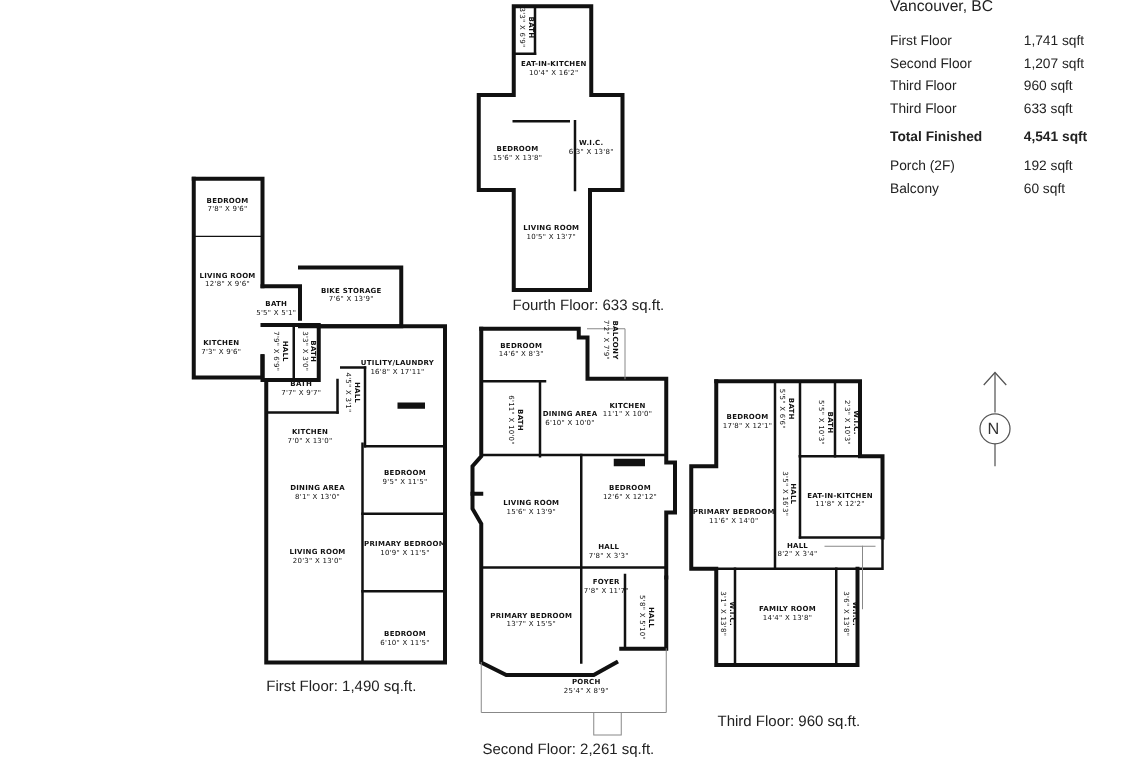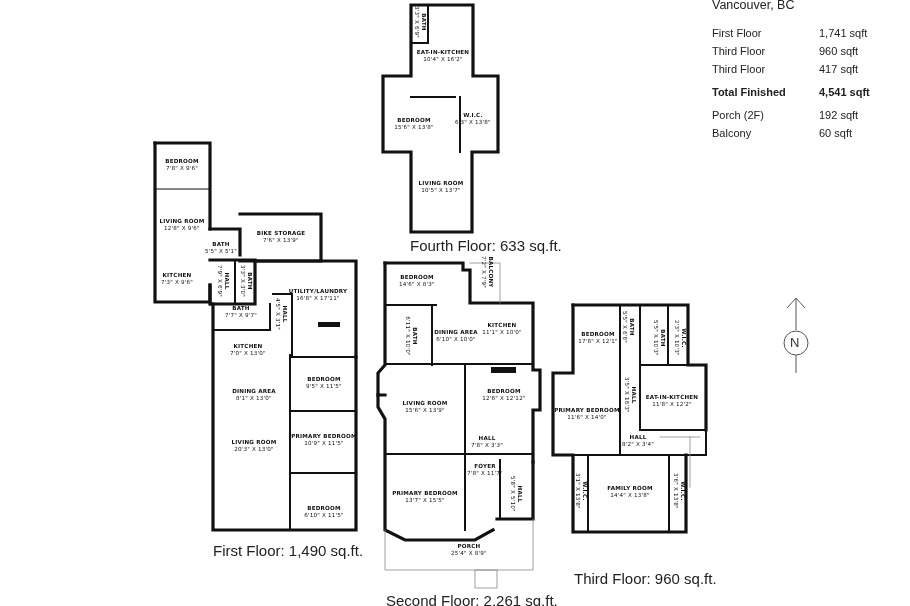--- a/index.html
+++ b/index.html
@@ -2,21 +2,21 @@
 <html><head>
 <meta charset="utf-8">
 <style>
   html, body { margin: 0; padding: 0; background: #ffffff; }
   body { width: 910px; height: 606px; position: relative; overflow: hidden; font-family: "Liberation Sans", sans-serif; color: #111; }
   .abs { position: absolute; }
   svg.plan { position: absolute; left: 0; top: 0; }
   .room-label { position: absolute; text-align: center; font-family: "DejaVu Sans", sans-serif; font-weight: bold; font-size: 5.6px; line-height: 7px; letter-spacing: 0.2px; color: #111; white-space: nowrap; transform: translate(-50%, -50%); }
   .room-label .dim { display: block; font-weight: normal; }
   .room-label.rot { transform: translate(-50%, -50%) rotate(90deg); }
-  .floor-caption { position: absolute; font-size: 15px; color: #222; white-space: nowrap; }
+  .floor-caption { position: absolute; font-size: 12px; color: #222; white-space: nowrap; }
   .summary { position: absolute; left: 712px; top: 0px; width: 190px; font-size: 11px; color: #222; }
   .summary .city { font-size: 12.5px; margin-bottom: 12px; line-height: 14px; margin-top: -2px; }
   .summary .row { display: flex; height: 18px; line-height: 18px; align-items: center; }
   .summary .row .k { width: 107px; }
   .summary .row.total { font-weight: bold; margin-top: 4px; margin-bottom: 4px; height: 20px; line-height: 20px; }
   .compass { position: absolute; left: 780px; top: 295px; width: 40px; height: 80px; }
 </style>
 </head>
 <body>
 
@@ -148,26 +148,30 @@
 <div class="room-label rot" style="left:679px;top:491px;"><span>W.I.C.</span><span class="dim">3'6" X 13'8"</span></div>
 <div class="floor-caption" style="left:574px;top:570px;">Third Floor: 960 sq.ft.</div>
 
 <div class="summary">
   <div class="city">Vancouver, BC</div>
   <div class="row">
       <span class="k">First Floor</span>
       <span>1,741 sqft</span>
     </div>
   <div class="row">
+      <span class="k">Second Floor</span>
+      <span>1,207 sqft</span>
+    </div>
+  <div class="row">
       <span class="k">Third Floor</span>
       <span>960 sqft</span>
     </div>
   <div class="row">
       <span class="k">Third Floor</span>
-      <span>417 sqft</span>
+      <span>633 sqft</span>
     </div>
   <div class="row total">
       <span class="k">Total Finished</span>
       <span>4,541 sqft</span>
     </div>
   <div class="row">
       <span class="k">Porch (2F)</span>
       <span>192 sqft</span>
     </div>
   <div class="row">

